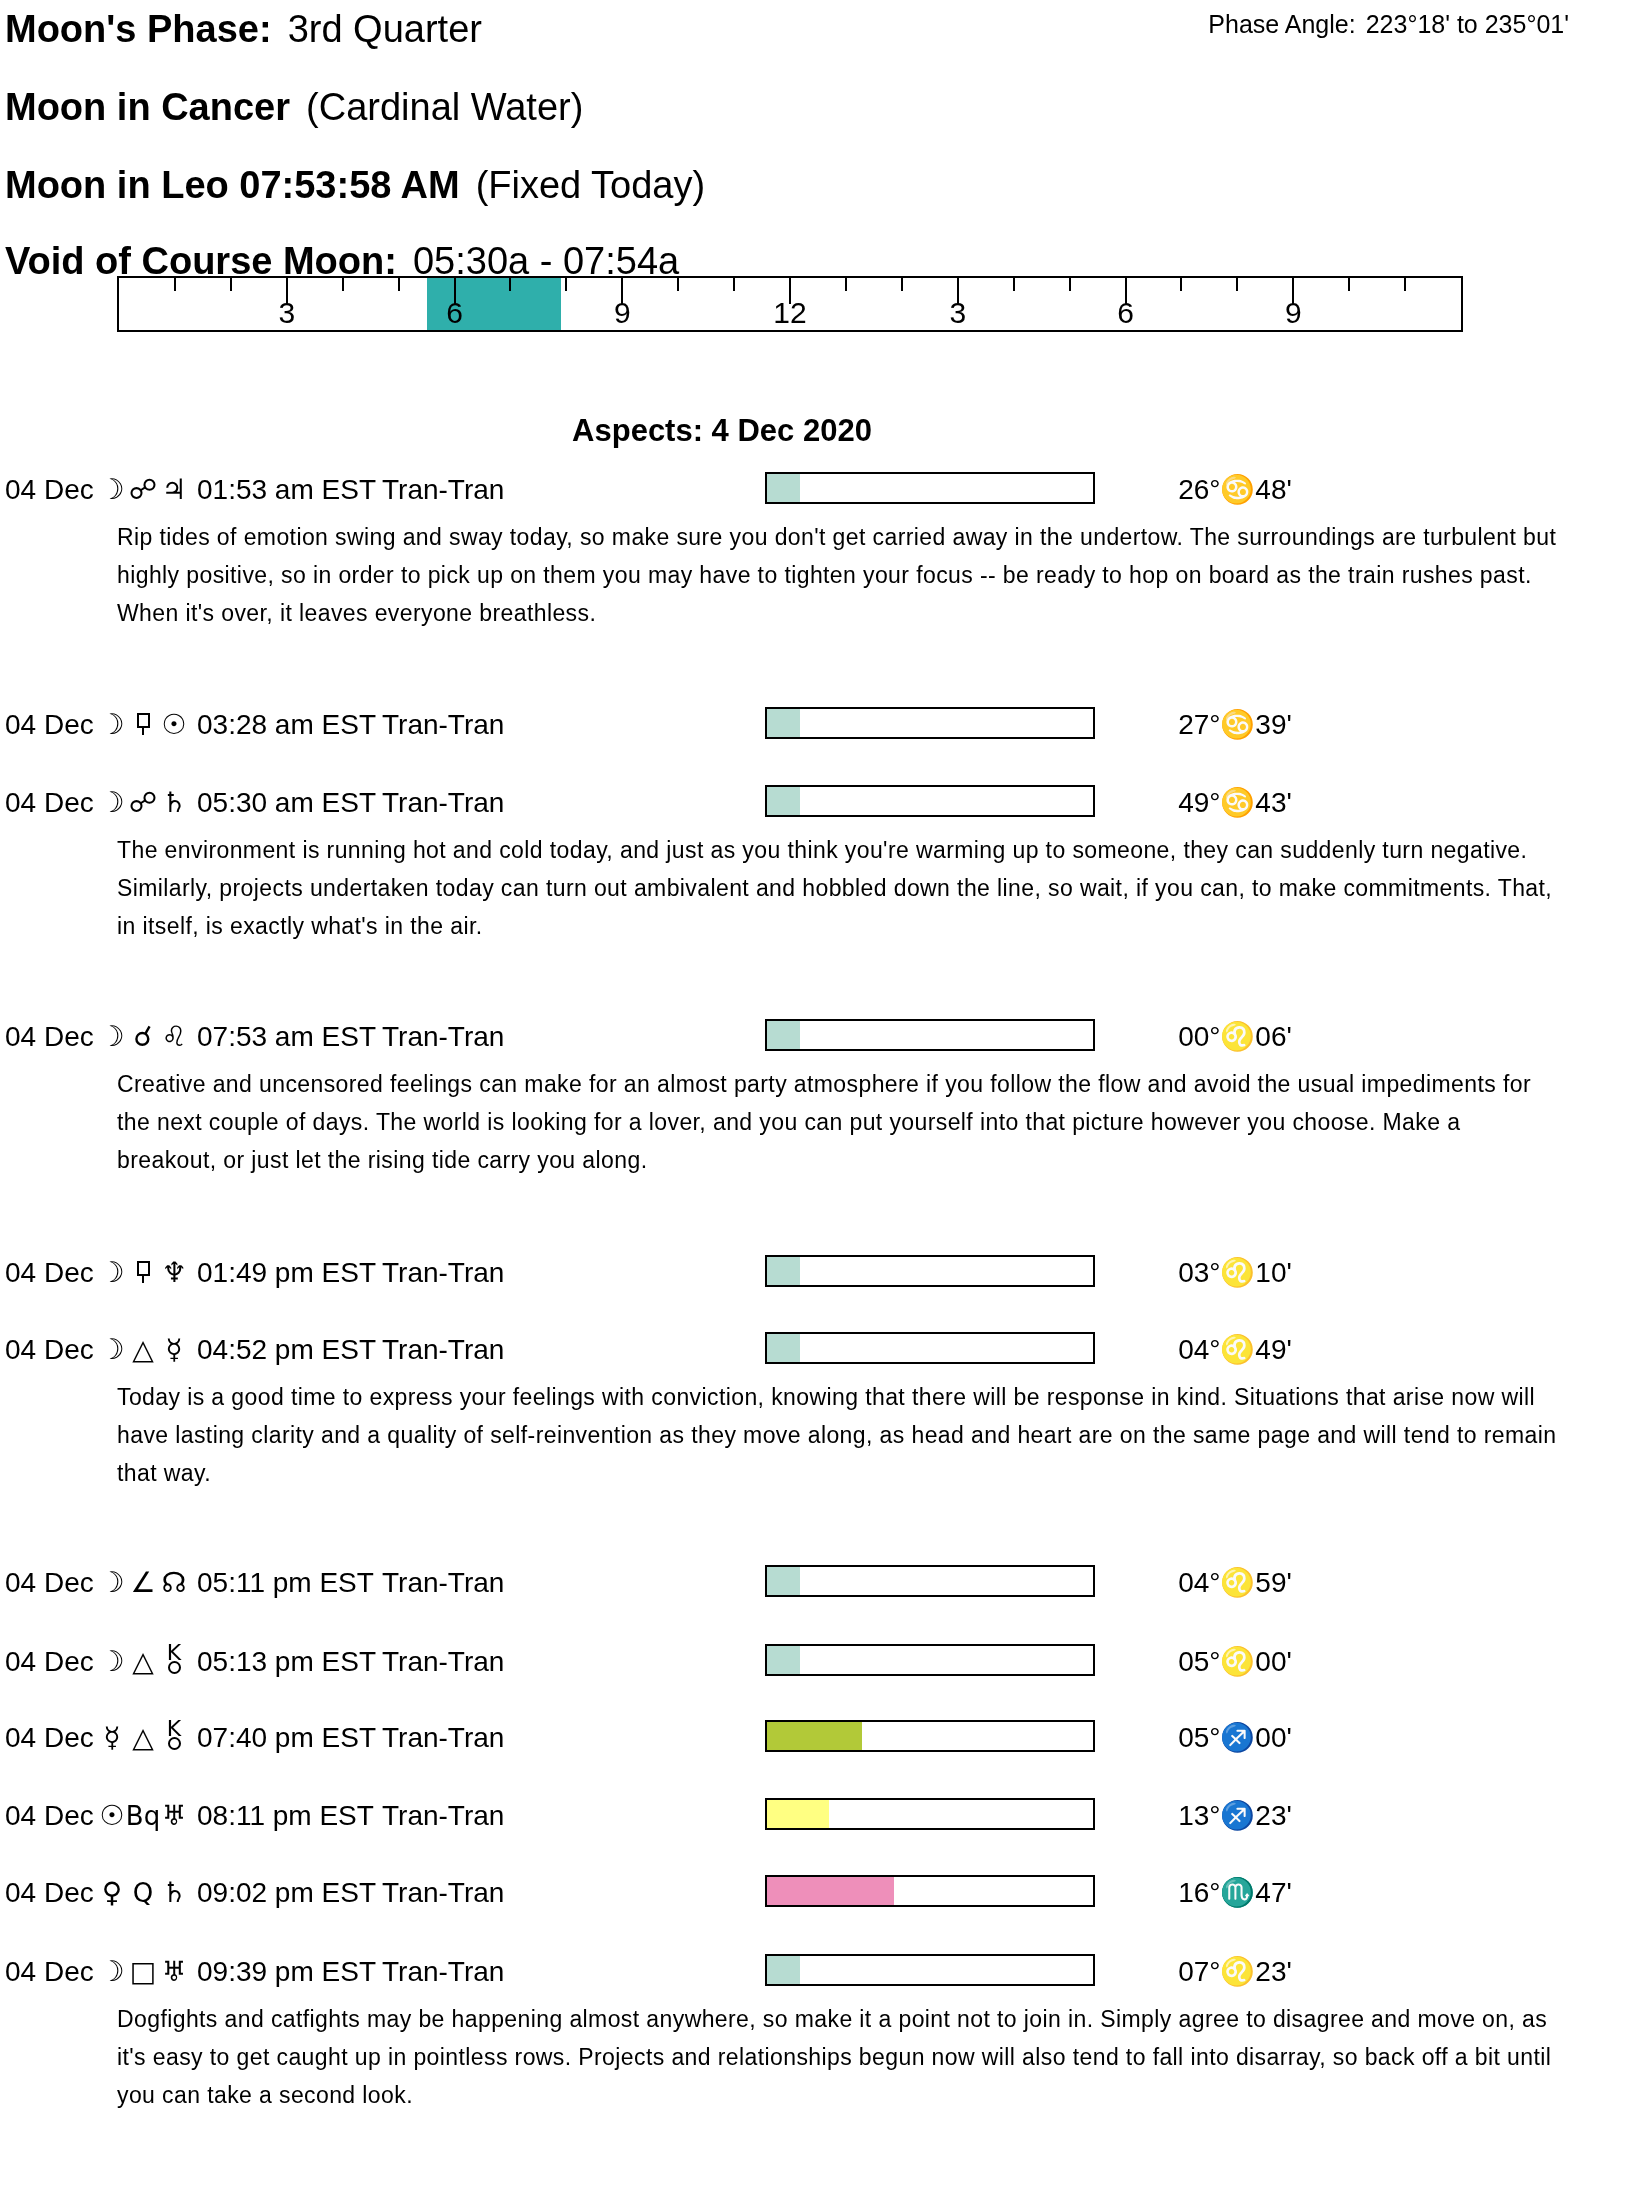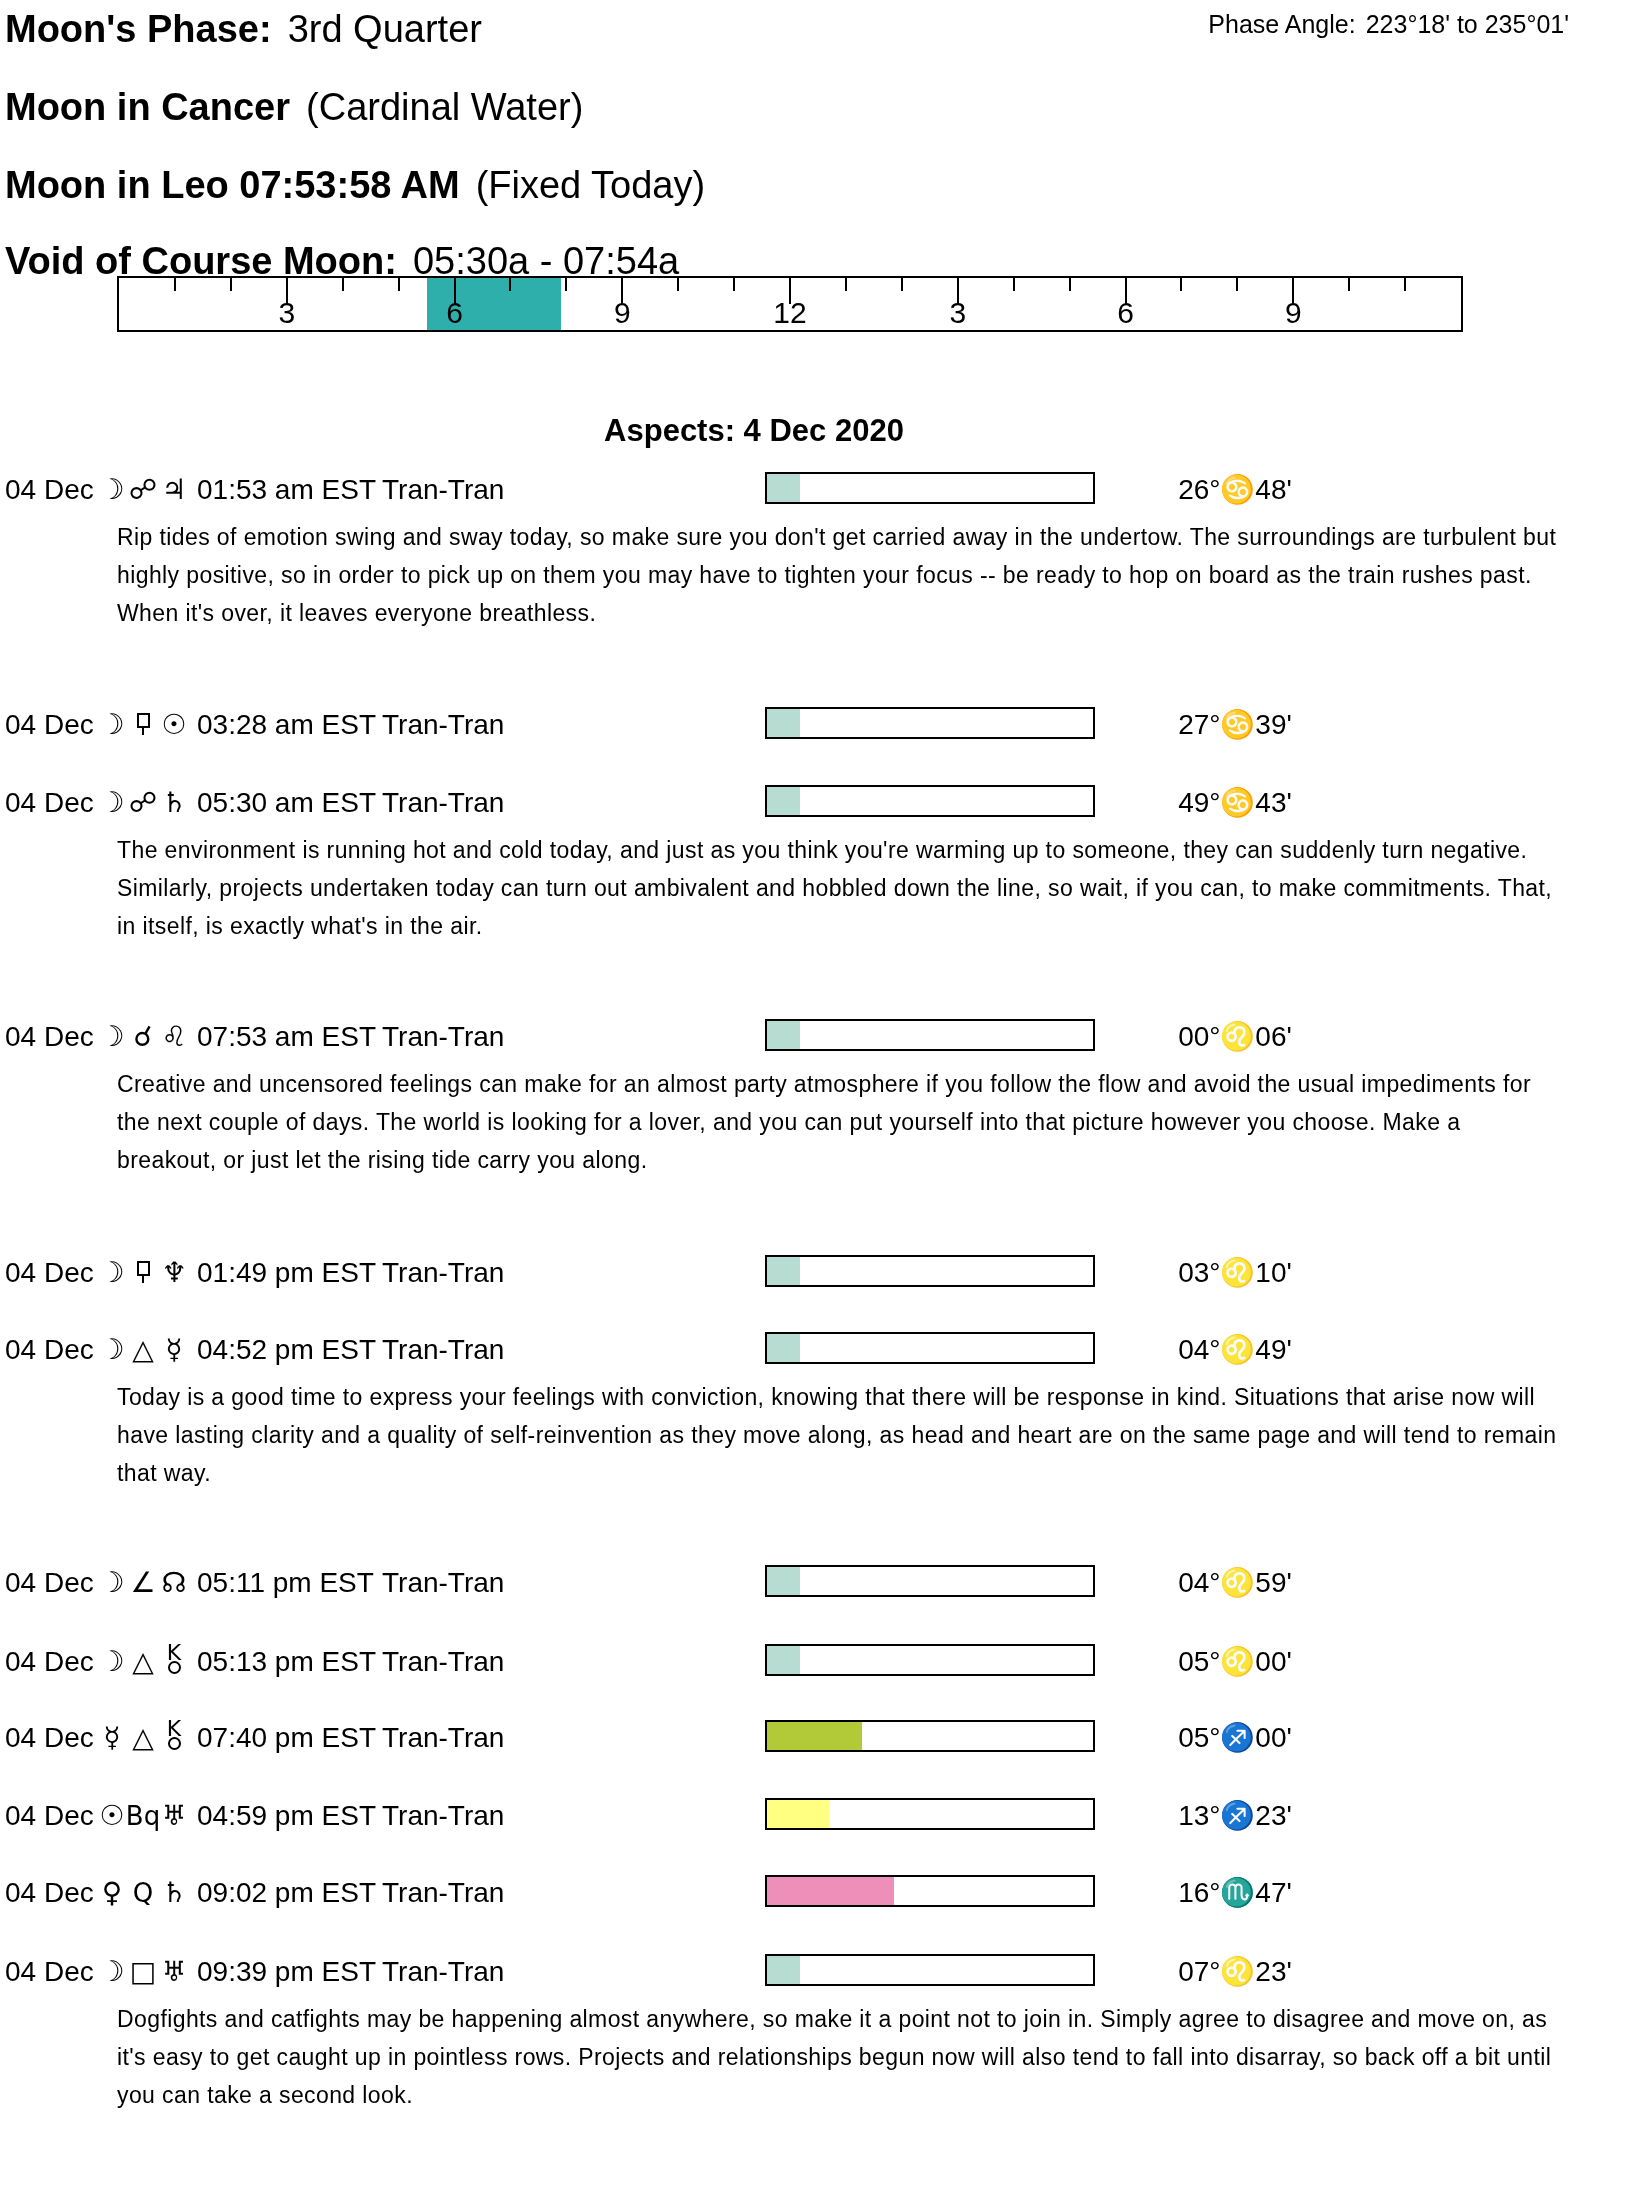--- a/index.html
+++ b/index.html
@@ -17,21 +17,21 @@
   .ruler{
     position:absolute;left:117px;top:276px;width:1346px;height:56px;
     border:2px solid #000;box-sizing:border-box;background:#fff;
   }
   .ruler .hl{position:absolute;top:0;height:100%;}
   .ruler .tick{position:absolute;top:0;width:2px;height:13px;background:#000;}
   .ruler .tick.major{height:26px;}
   .ruler .hlabel{position:absolute;top:18px;width:60px;text-align:center;font-size:30px;}
   
   .title{position:absolute;left:0;top:413px;width:1444px;text-align:center;
-         font-size:31px;font-weight:bold;margin-left:32px;}
+         font-size:31px;font-weight:bold;}
   .row{position:absolute;left:5px;width:1620px;height:34px;font-size:28px;
        line-height:34px;white-space:nowrap;}
   .c{position:absolute;top:0;}
   .dte{left:0;}
   .s1{left:87px;width:40px;text-align:center;font-family:"DejaVu Sans",sans-serif;}
   .a {left:115px;width:46px;text-align:center;font-family:"DejaVu Sans",sans-serif;}
   .s2{left:147px;width:44px;text-align:center;font-family:"DejaVu Sans",sans-serif;}
   .a.small-txt{font-size:26px;}
   .tme{left:192px;}
   .typ{left:377px;}
@@ -223,21 +223,21 @@
       <span class="fill" style="width: 29%; background: rgb(178, 201, 56);"></span>
     </span>
   <span class="c deg">05°♐00'</span>
 </div>
 
 <div class="row" style="top:1799px">
   <span class="c dte">04 Dec</span>
   <span class="c s1">☉</span>
   <span class="c a small-txt">Bq</span>
   <span class="c s2">♅</span>
-  <span class="c tme">04:59 pm EST</span>
+  <span class="c tme">08:11 pm EST</span>
   <span class="c typ">Tran-Tran</span>
   <span class="c bar">
       <span class="fill" style="width: 19%; background: rgb(255, 255, 130);"></span>
     </span>
   <span class="c deg">13°♐23'</span>
 </div>
 
 <div class="row" style="top:1876px">
   <span class="c dte">04 Dec</span>
   <span class="c s1">♀</span>

